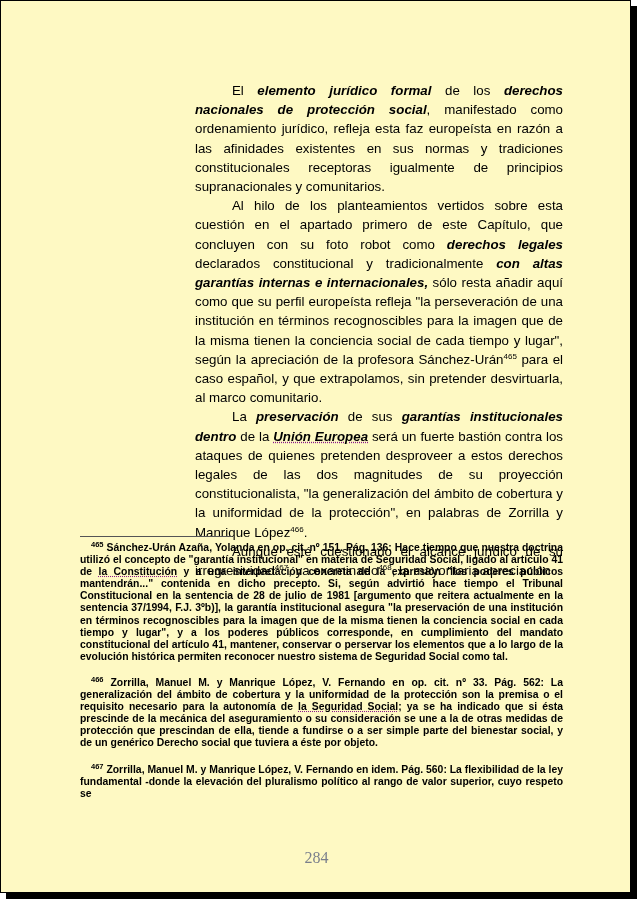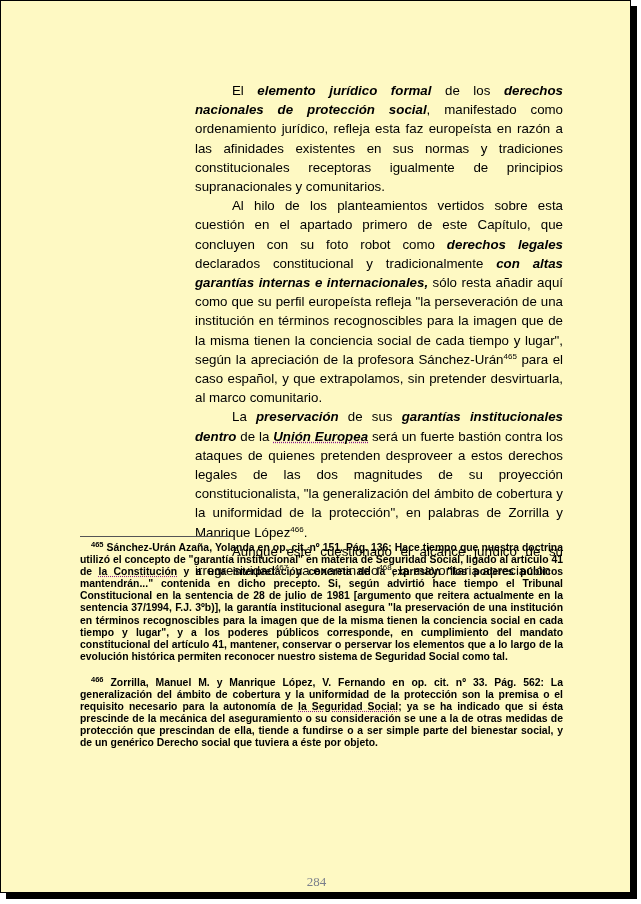--- a/index.html
+++ b/index.html
@@ -36,24 +36,24 @@
     position: absolute; left: 79px; top: 541px; width: 483px;
     font-family: "Liberation Sans", sans-serif;
     font-size: 10.4px;
     line-height: 12.1px;
     color: #000;
     text-align: justify;
   }
   .footnotes p { margin: 0 0 14px 0; text-indent: 11px; font-weight: bold; }
   .footnotes .fnsup { font-size: 7.5px; vertical-align: 4px; line-height: 0; }
   .page-num {
-    position: absolute; left: 0; width: 631px; top: 873px;
+    position: absolute; left: 0; width: 631px; top: 848px;
     text-align: center;
     font-family: "Liberation Serif", serif;
-    font-size: 13px;
+    font-size: 16px;
     color: #7a7f8c;
   }
 </style>
 </head>
 <body>
 
 <div class="page">
 
   <div class="body-text">
     <p><span>El </span><span class="bi">elemento jurídico formal</span><span> de los </span><span class="bi">derechos nacionales de protección social</span><span>, manifestado como ordenamiento jurídico, refleja esta faz europeísta en razón a las afinidades existentes en sus normas y tradiciones constitucionales receptoras igualmente de principios supranacionales y comunitarios.</span></p>
@@ -65,16 +65,17 @@
     <p><span>Aunque esté cuestionado el alcance jurídico de su irregresividad</span><sup>467</sup><span>, ya examinado</span><sup>468</sup><span>, la mayoritaria apreciación</span></p>
   </div>
 
   <div class="fn-sep"></div>
 
   <div class="footnotes">
     <p><span class="fnsup">465</span><span> Sánchez-Urán Azaña, Yolanda  en op. cit. nº 151. Pág. 136: Hace tiempo que nuestra doctrina utilizó el concepto de "garantía institucional" en materia de Seguridad Social, ligado al artículo 41 de </span><span class="squig">la Constitución</span><span> y a una interpretación concreta de la expresión "los poderes públicos mantendrán..." contenida en dicho precepto. Si, según advirtió hace tiempo el Tribunal Constitucional en la sentencia de 28 de julio de 1981 [argumento que reitera actualmente en la sentencia 37/1994, F.J. 3ºb)], la garantía institucional asegura "la preservación de una institución en términos recognoscibles para la imagen que de la misma tienen la conciencia social en cada tiempo y lugar", y a los poderes públicos corresponde, en cumplimiento del mandato constitucional del artículo 41, mantener, conservar o perservar los elementos que a lo largo de la evolución histórica permiten reconocer nuestro sistema de Seguridad Social como tal.</span></p>
 
     <p><span class="fnsup">466</span><span> Zorrilla, Manuel M. y  Manrique López, V. Fernando en op. cit. nº 33. Pág. 562: La generalización del ámbito de cobertura y la uniformidad de la protección son la premisa o el requisito necesario para la autonomía de </span><span class="squig">la Seguridad Social</span><span>; ya se ha indicado que si ésta prescinde de la mecánica del aseguramiento o su consideración se une a la de otras medidas de protección que prescindan de ella, tiende a fundirse o a ser simple parte del bienestar social, y de un genérico Derecho social que tuviera a éste por objeto.</span></p>
 
+    <p><span class="fnsup">467</span><span> Zorrilla, Manuel M. y  Manrique López, V. Fernando en idem. Pág. 560: La flexibilidad de la ley fundamental -donde la elevación del pluralismo político al rango de valor superior, cuyo respeto se</span></p>
   </div>
 
   <div class="page-num">284</div>
 </div>
 
 </body></html>

